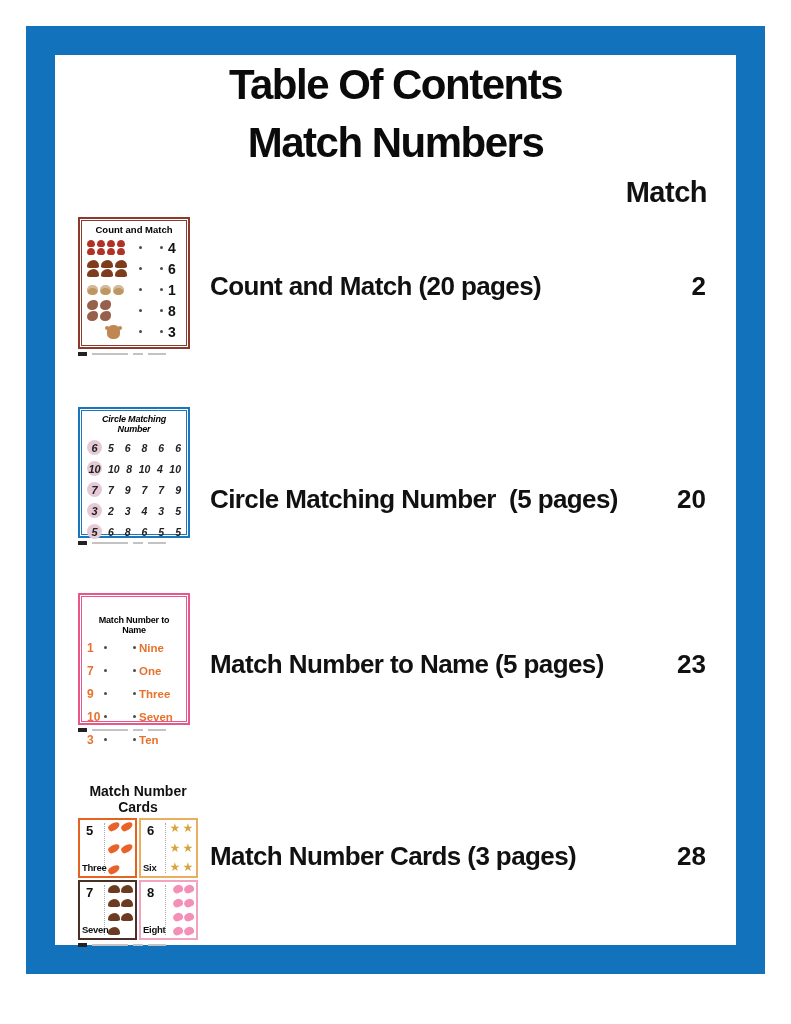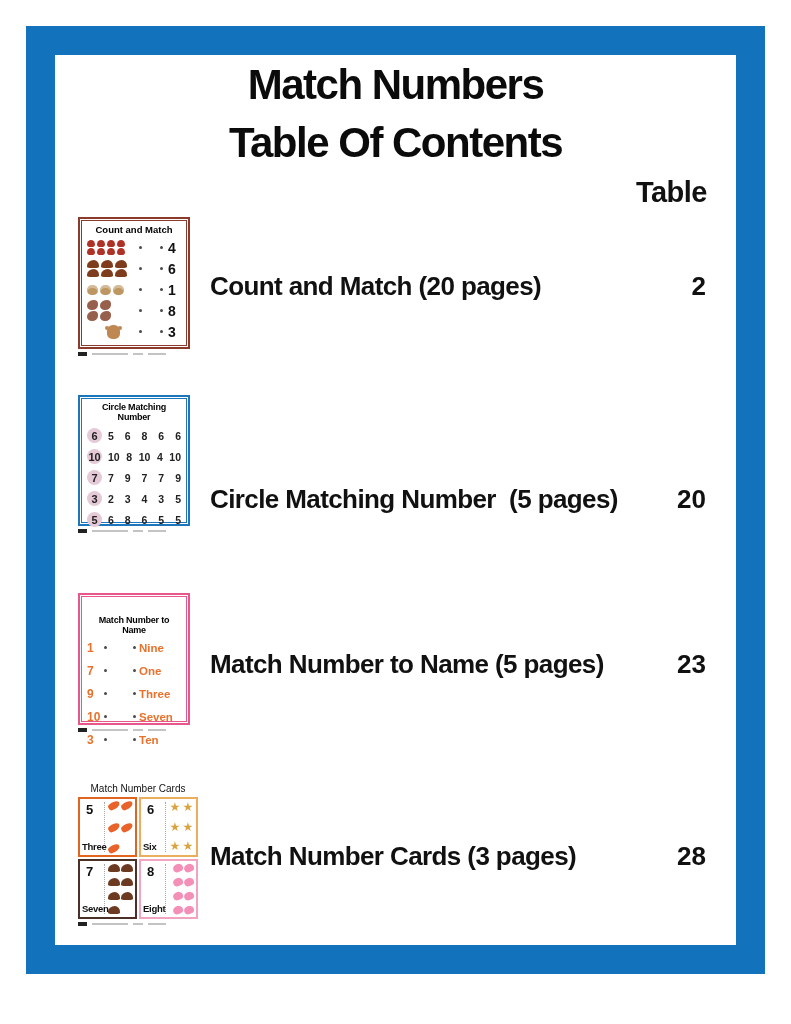--- a/index.html
+++ b/index.html
@@ -50,21 +50,21 @@
   #thumb1 .sheet{height:132px;border:2px solid #8C3A2C;
     box-shadow:inset 0 0 0 1px #fff, inset 0 0 0 2px #8C3A2C;padding:4px 7px;}
   .t1-title{font-size:9.5px;margin:1px 0 2px;}
   .t1-row{display:flex;align-items:center;height:21px;}
   .t1-cluster{width:52px;display:grid;gap:1px 2px;justify-content:start;align-items:center;}
   .t1-mid-dot{margin-left:0;}
   .t1-right{margin-left:auto;display:flex;align-items:center;gap:5px;}
   .t1-num{font-size:14px;font-weight:bold;width:13px;}
 
   
-  #thumb2{top:395px;}
+  #thumb2{top:407px;font-style:italic;}
   #thumb2 .sheet{height:131px;border:2px solid #1B76BC;
     box-shadow:inset 0 0 0 1px #fff, inset 0 0 0 2px #1B76BC;padding:5px 7px;}
   .t2-title{font-size:9px;margin:0 0 3px;letter-spacing:-0.2px;}
   .t2-row{display:flex;align-items:center;height:21px;gap:4px;}
   .t2-target{width:15px;height:15px;border-radius:50%;background:#E5C9D6;flex:0 0 auto;
     display:flex;align-items:center;justify-content:center;font-weight:bold;font-size:11px;color:#222;}
   .t2-options{display:flex;flex:1;justify-content:space-between;font-weight:bold;
     font-size:10.5px;padding-left:2px;color:#222;}
 
   
@@ -72,42 +72,42 @@
   #thumb3 .sheet{height:132px;border:2px solid #E8578C;
     box-shadow:inset 0 0 0 1px #fff, inset 0 0 0 2px #E8578C;padding:4px 7px;}
   .t3-title{font-size:9px;margin:16px 0 1px;letter-spacing:-0.2px;}
   .t3-row{display:flex;align-items:center;height:23px;color:#E8722C;font-weight:bold;}
   .t3-num{font-size:12px;min-width:17px;}
   .t3-right{margin-left:26px;display:flex;align-items:center;gap:3px;}
   .t3-name{font-size:11.5px;}
 
   
   #thumb4{top:783px;}
-  .t4-title{font-size:10px;font-weight:normal;text-align:center;margin:0 0 3px;}
+  .t4-title{font-size:14px;font-weight:bold;text-align:center;margin:0 0 3px;}
   .t4-grid{display:grid;grid-template-columns:1fr 1fr;gap:2px;}
   .t4-card{box-sizing:border-box;height:60px;border:2px solid;position:relative;background:#fff;}
   .t4-num{position:absolute;top:3px;left:6px;font-size:13px;font-weight:bold;}
   .t4-word{position:absolute;bottom:3px;left:2px;font-size:9.5px;font-weight:bold;letter-spacing:-0.3px;}
   .t4-divider{position:absolute;left:44%;top:5%;bottom:5%;border-left:1px dotted #aaa;}
   .t4-icons{position:absolute;right:2px;top:3px;bottom:3px;width:26px;display:grid;
     gap:1px 1px;align-content:space-between;justify-content:end;}
   .bc-orange{border-color:#E2641F}.bc-gold{border-color:#EDAD5E}
   .bc-brown{border-color:#4A3026}.bc-pink{border-color:#F2A3C0}
 </style>
 </head>
 <body>
 
 <div class="frame"></div>
 
 <div class="title-block">
+  <div>Table Of Contents</div>
   <div>Match Numbers</div>
-  <div>Table Of Contents</div>
-</div>
-
-<div class="page-header">Table</div>
+</div>
+
+<div class="page-header">Match</div>
 
 <div class="toc-title r1">Count and Match (20 pages)</div>
 <div class="toc-page  r1">2</div>
 
 <div class="toc-title r2">Circle Matching Number  (5 pages)</div>
 <div class="toc-page  r2">20</div>
 
 <div class="toc-title r3">Match Number to Name (5 pages)</div>
 <div class="toc-page  r3">23</div>
 

